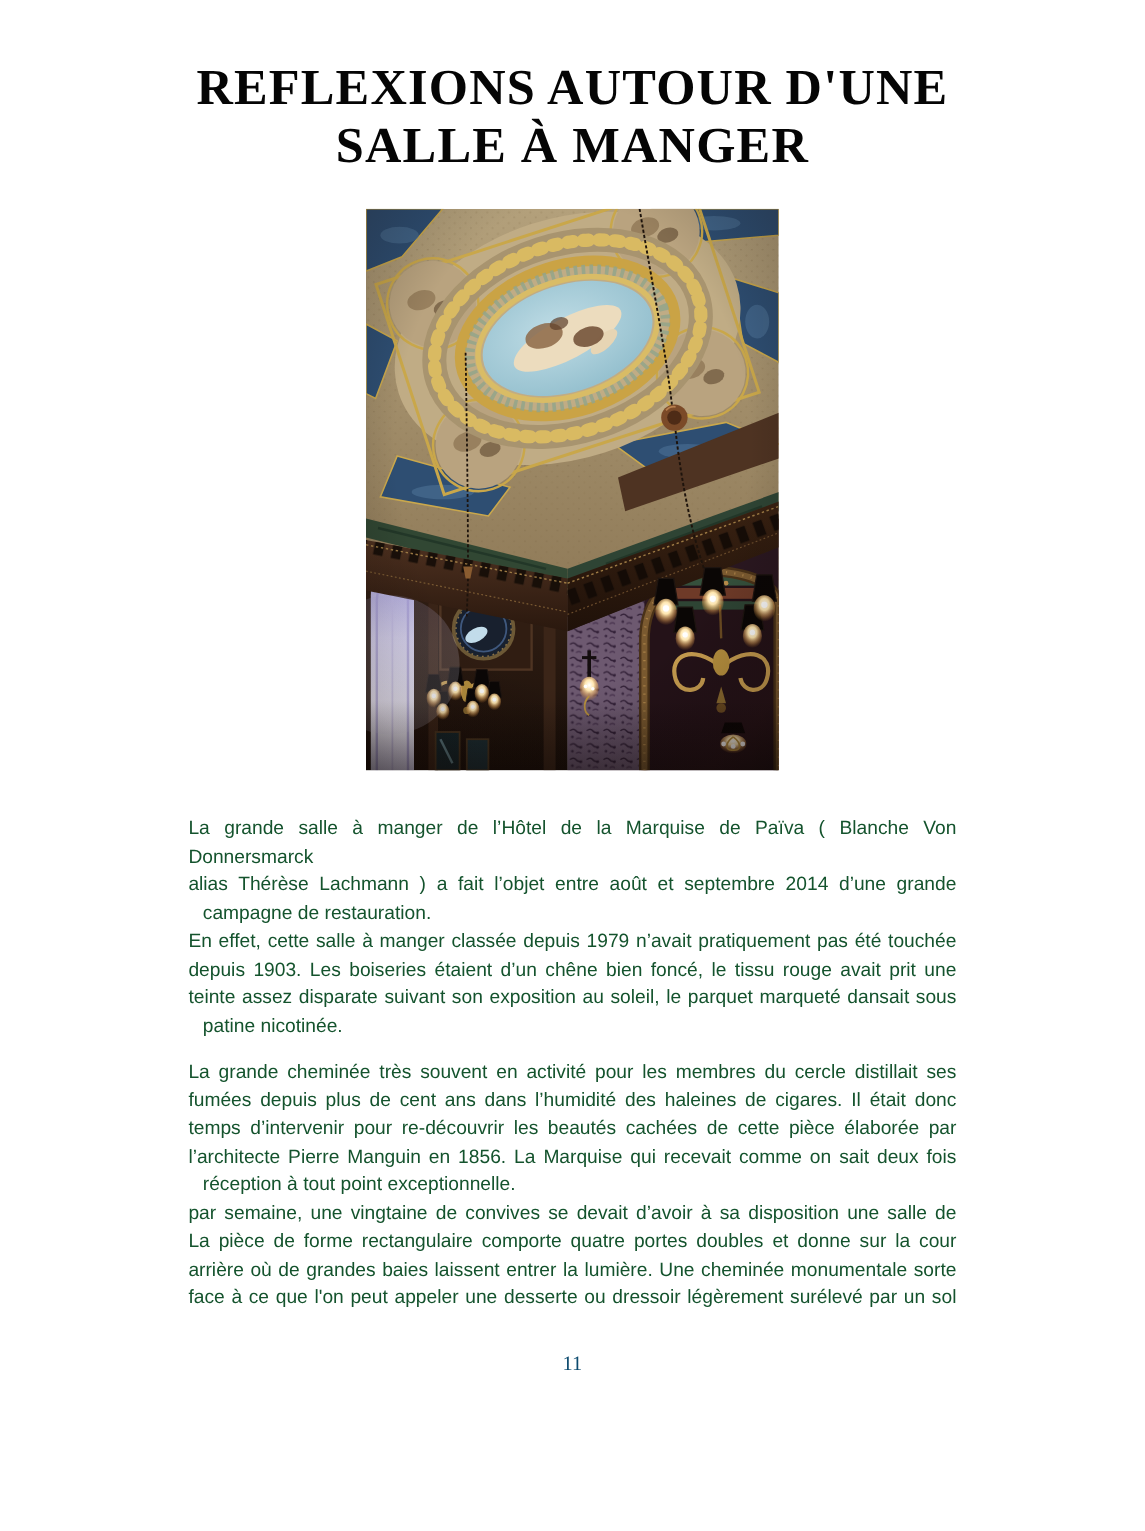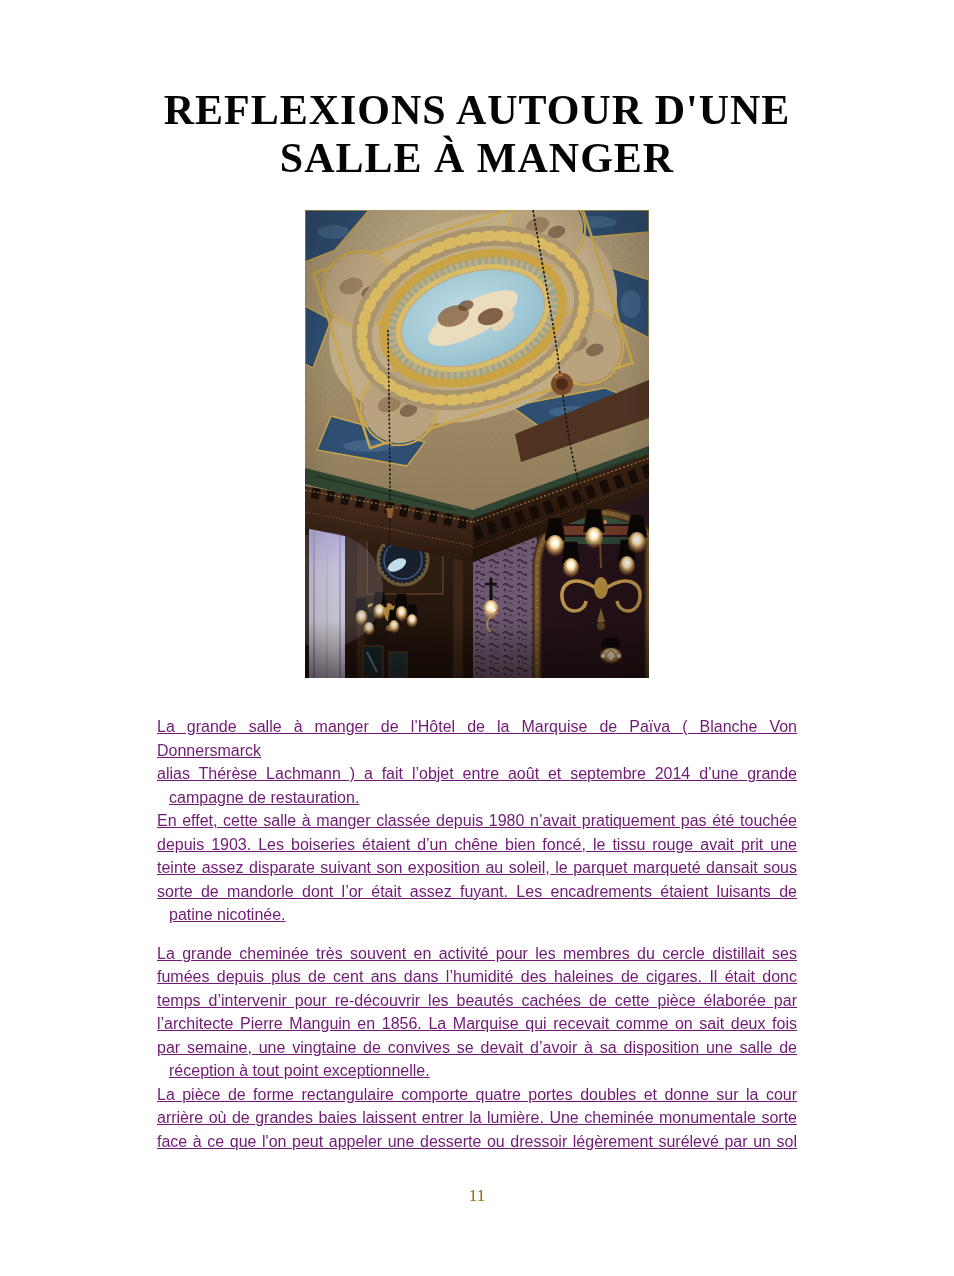--- a/index.html
+++ b/index.html
@@ -1,21 +1,21 @@
 <!DOCTYPE html>
 <html><head>
 <meta charset="utf-8">
 <style>
   html, body { margin:0; padding:0; background:#ffffff; }
   body {
     width:954px; height:1276px; overflow:hidden; position:relative;
     font-family:"Liberation Sans", sans-serif;
   }
   .doc-title {
-    margin:0; padding-top:86px;
+    margin:0; padding-top:50px;
     text-align:center;
     font-family:"Liberation Serif", serif;
     font-weight:700; font-size:42px; line-height:48px;
     letter-spacing:1px; color:#050505;
   }
   .photo-wrap {
     width:344px; height:468px;
     margin:28px auto 0 auto;
     overflow:hidden;
   }
@@ -25,21 +25,21 @@
     font-size:16px; line-height:23.5px;
     color:#414141;
   }
   .para { margin:0; }
   .para.spaced { margin-top:15px; }
   .line { text-align:justify; text-align-last:justify; }
   .line.last { text-align-last:left;margin-left:12px; }
   .footer {
     margin-top:33px; text-align:center;
     font-family:"Liberation Serif", serif;
-    font-size:17px; color:#a16207;
+    font-size:17px; color:#0c4a6e;
   }
 </style>
 </head>
 <body>
 
 <h1 class="doc-title">
   <span style="display:block">REFLEXIONS AUTOUR D'UNE</span>
   <span style="display:block">SALLE À MANGER</span>
 </h1>
 
@@ -323,40 +323,39 @@
     <circle cx="314" cy="446" r="2" fill="#ffffff"></circle>
     <path d="M306,440 C298,446 300,452 306,451 C312,452 314,446 306,440" stroke="#b8913f" stroke-width="1.3" fill="none"></path>
   </g>
 
   <circle cx="20" cy="380" r="58" fill="url(#win)" opacity="0.18"></circle>
   <rect x="0" y="410" width="344" height="58" fill="url(#botshade)"></rect>
   <rect x="0" y="0" width="344" height="468" fill="url(#vign)"></rect>
 </svg>
 </figure>
 
-<div class="article" style="color: #701a75; text-decoration: underline;">
+<div class="article" style="color: #14532d;">
     <div class="para">
       <div class="line">La grande salle à manger de l’Hôtel de la Marquise de Païva ( Blanche Von Donnersmarck</div>
       <div class="line">alias Thérèse Lachmann ) a fait l’objet entre août et septembre 2014 d’une grande</div>
       <div class="line last">campagne de restauration.</div>
     </div>
     <div class="para">
-      <div class="line">En effet, cette salle à manger classée depuis 1980 n’avait pratiquement pas été touchée</div>
+      <div class="line">En effet, cette salle à manger classée depuis 1979 n’avait pratiquement pas été touchée</div>
       <div class="line">depuis 1903. Les boiseries étaient d’un chêne bien foncé, le tissu rouge avait prit une</div>
       <div class="line">teinte assez disparate suivant son exposition au soleil, le parquet marqueté dansait sous</div>
-      <div class="line">sorte de mandorle dont l’or était assez fuyant. Les encadrements étaient luisants de</div>
       <div class="line last">patine nicotinée.</div>
     </div>
     <div class="para spaced">
       <div class="line">La grande cheminée très souvent en activité pour les membres du cercle distillait ses</div>
       <div class="line">fumées depuis plus de cent ans dans l’humidité des haleines de cigares. Il était donc</div>
       <div class="line">temps d’intervenir pour re-découvrir les beautés cachées de cette pièce élaborée par</div>
       <div class="line">l’architecte Pierre Manguin en 1856. La Marquise qui recevait comme on sait deux fois</div>
+      <div class="line last">réception à tout point exceptionnelle.</div>
       <div class="line">par semaine, une vingtaine de convives se devait d’avoir à sa disposition une salle de</div>
-      <div class="line last">réception à tout point exceptionnelle.</div>
     </div>
     <div class="para">
       <div class="line">La pièce de forme rectangulaire comporte quatre portes doubles et donne sur la cour</div>
       <div class="line">arrière où de grandes baies laissent entrer la lumière. Une cheminée monumentale sorte</div>
       <div class="line">face à ce que l'on peut appeler une desserte ou dressoir légèrement surélevé par un sol</div>
     </div>
   </div>
 
 <div class="footer">11</div>
 

